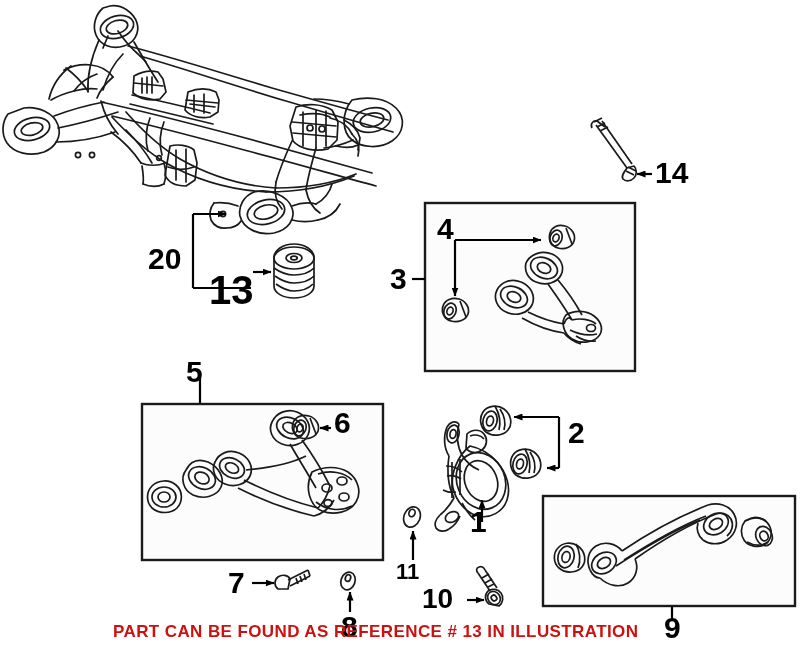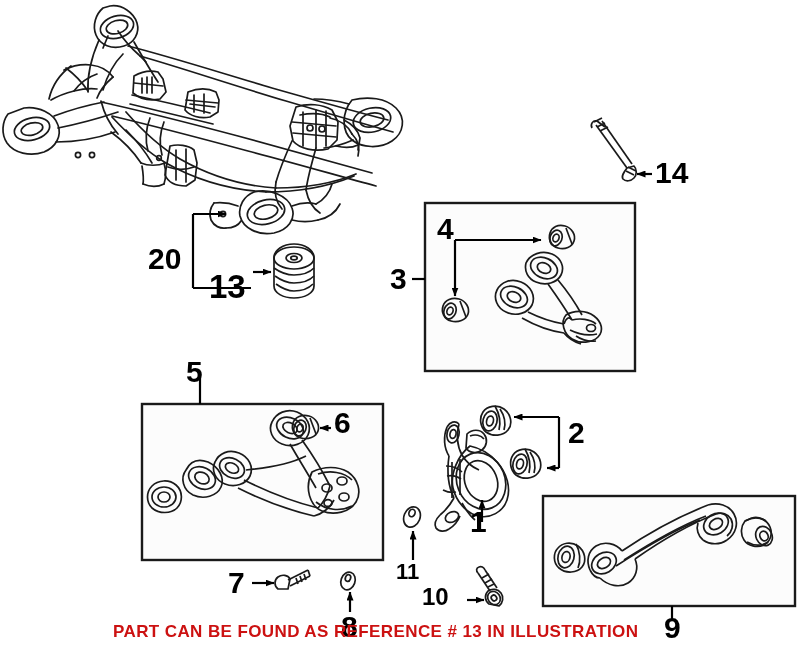--- a/index.html
+++ b/index.html
@@ -425,21 +425,21 @@
 
   <div class="callout" style="left:470px; top:507px; font-size:30px;">1</div>
   <div class="callout" style="left:568px; top:418px; font-size:30px;">2</div>
   <div class="callout" style="left:390px; top:264px; font-size:30px;">3</div>
   <div class="callout" style="left:437px; top:214px; font-size:30px;">4</div>
   <div class="callout" style="left:186px; top:357px; font-size:30px;">5</div>
   <div class="callout" style="left:334px; top:408px; font-size:30px;">6</div>
   <div class="callout" style="left:228px; top:568px; font-size:30px;">7</div>
   <div class="callout" style="left:341px; top:612px; font-size:30px;">8</div>
   <div class="callout" style="left:664px; top:613px; font-size:30px;">9</div>
-  <div class="callout" style="left:422px; top:585px; font-size:24px;text-align:right;">10</div>
+  <div class="callout" style="left:422px; top:585px; font-size:28px;text-align:right;">10</div>
   <div class="callout" style="left:396px; top:561px; font-size:22px;">11</div>
   <div class="callout" style="left:148px; top:244px; font-size:30px;">20</div>
-  <div class="callout" style="left:209px; top:270px; font-size:33px;text-align:right;">13</div>
+  <div class="callout" style="left:209px; top:270px; font-size:40px;text-align:right;">13</div>
   <div class="callout" style="left:655px; top:158px; font-size:30px;">14</div>
 
   <div class="banner" style="left:113px; top:622px; font-size:17px; color:#cc1111;">PART CAN BE FOUND AS REFERENCE # 13 IN ILLUSTRATION</div>
 
 </div>
 
 </body></html>

